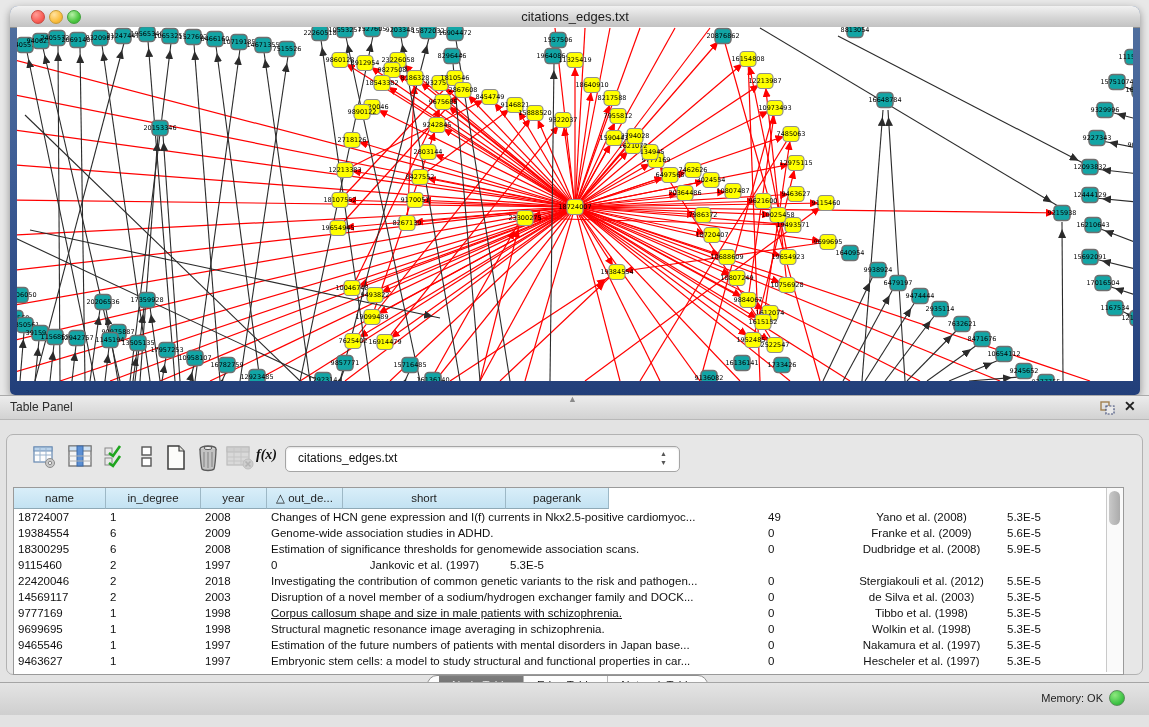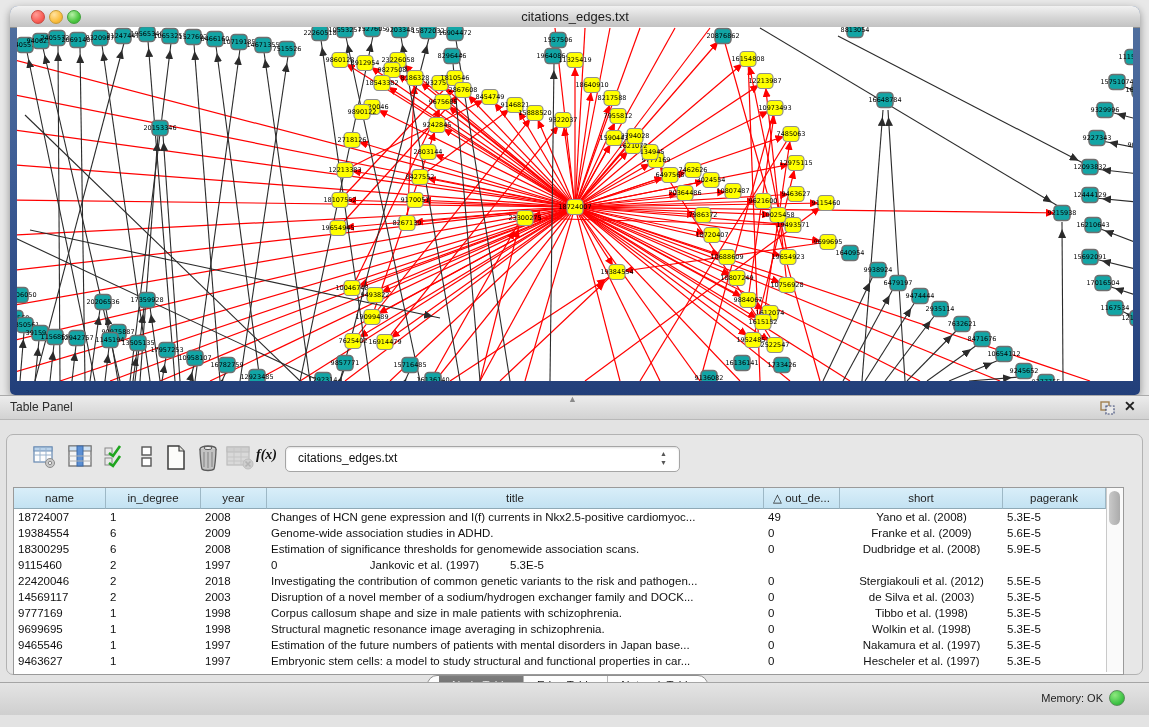--- a/index.html
+++ b/index.html
@@ -921,21 +921,20 @@
         <span id="dd-value">citations_edges.txt</span>
         <span id="dd-arrows">▲<br>▼</span>
       </div>
     </div>
 
     <div id="data-table">
       <div id="tbl-header">
           <div class="th" style="width: 92px;">name</div>
           <div class="th" style="width: 95px;">in_degree</div>
           <div class="th" style="width: 66px;">year</div>
-          <div class="th" style="width: 497px;">title</div>
           <div class="th" style="width: 76px;">△ out_de...</div>
           <div class="th" style="width: 163px;">short</div>
           <div class="th" style="width: 103px;">pagerank</div>
         </div>
       <div id="tbl-rows">
           <div class="tr">
             <div class="td" style="width: 92px; text-align: left;">18724007</div>
             <div class="td" style="width: 95px; text-align: left;">1</div>
             <div class="td" style="width: 66px; text-align: left;">2008</div>
             <div class="td" style="width: 497px; text-align: left;">Changes of HCN gene expression and I(f) currents in Nkx2.5-positive cardiomyoc...</div>
@@ -984,21 +983,21 @@
             <div class="td" style="width: 66px; text-align: left;">2003</div>
             <div class="td" style="width: 497px; text-align: left;">Disruption of a novel member of a sodium/hydrogen exchanger family and DOCK...</div>
             <div class="td" style="width: 76px; text-align: left;">0</div>
             <div class="td" style="width: 163px; text-align: center;">de Silva et al. (2003)</div>
             <div class="td" style="width: 103px; text-align: left;">5.3E-5</div>
           </div>
           <div class="tr">
             <div class="td" style="width: 92px; text-align: left;">9777169</div>
             <div class="td" style="width: 95px; text-align: left;">1</div>
             <div class="td" style="width: 66px; text-align: left;">1998</div>
-            <div class="td" style="width: 497px; text-align: left;">Corpus callosum shape and size in male patients with schizophrenia.</div>
+            <div class="td" style="width: 497px; text-align: left; text-decoration: underline;">Corpus callosum shape and size in male patients with schizophrenia.</div>
             <div class="td" style="width: 76px; text-align: left;">0</div>
             <div class="td" style="width: 163px; text-align: center;">Tibbo et al. (1998)</div>
             <div class="td" style="width: 103px; text-align: left;">5.3E-5</div>
           </div>
           <div class="tr">
             <div class="td" style="width: 92px; text-align: left;">9699695</div>
             <div class="td" style="width: 95px; text-align: left;">1</div>
             <div class="td" style="width: 66px; text-align: left;">1998</div>
             <div class="td" style="width: 497px; text-align: left;">Structural magnetic resonance image averaging in schizophrenia.</div>
             <div class="td" style="width: 76px; text-align: left;">0</div>

